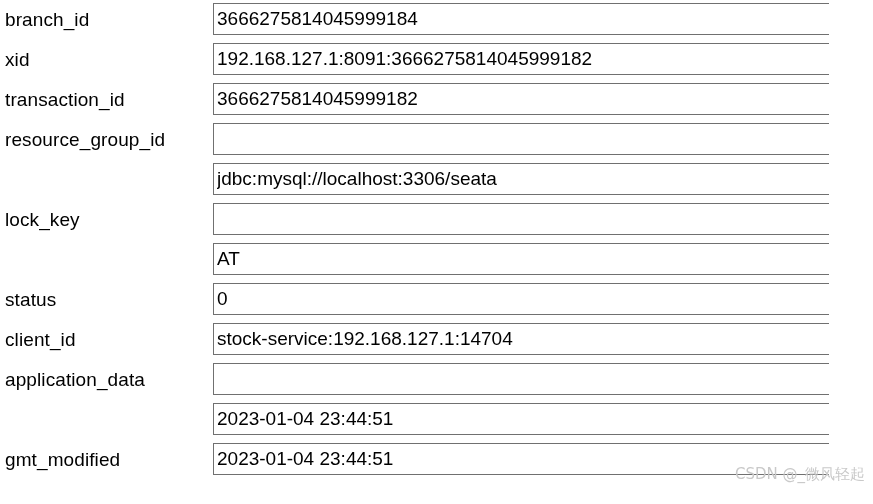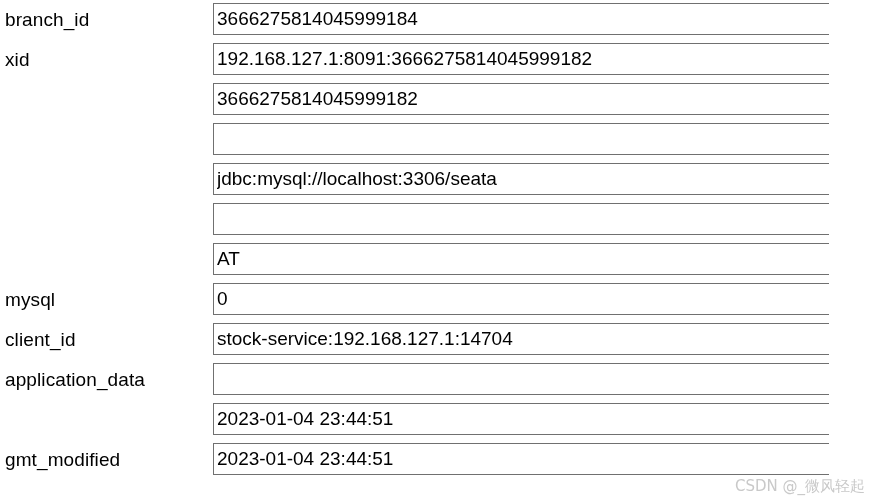--- a/index.html
+++ b/index.html
@@ -50,21 +50,21 @@
     font-family: "Liberation Sans", sans-serif;
     font-size: 19px;
     color: #000000;
     padding: 0 0 0 3px;
     outline: none;
     border-radius: 0;
   }
   .watermark {
     position: absolute;
     right: 8px;
-    bottom: 8px;
+    bottom: 20px;
     font-size: 15px;
     color: #c9c9c9;
     font-family: "DejaVu Sans", sans-serif;
     white-space: nowrap;
     user-select: none;
   }
 </style>
 </head>
 <body>
 
@@ -74,41 +74,44 @@
     <span class="field-label">branch_id</span>
     <input class="field-input" type="text" value="3666275814045999184" style="">
   </div>
 
   <div class="field-row">
     <span class="field-label">xid</span>
     <input class="field-input" type="text" value="192.168.127.1:8091:3666275814045999182" style="">
   </div>
 
   <div class="field-row">
+    <span class="field-label">transaction_id</span>
     <input class="field-input" type="text" value="3666275814045999182" style="">
   </div>
 
   <div class="field-row">
+    <span class="field-label">resource_group_id</span>
     <input class="field-input" type="text" value="" style="">
   </div>
 
   <div class="field-row">
     <input class="field-input" type="text" value="jdbc:mysql://localhost:3306/seata" style="">
   </div>
 
   <div class="field-row">
+    <span class="field-label">lock_key</span>
     <input class="field-input" type="text" value="" style="">
   </div>
 
   <div class="field-row">
     <input class="field-input" type="text" value="AT" style="">
   </div>
 
   <div class="field-row">
-    <span class="field-label">mysql</span>
+    <span class="field-label">status</span>
     <input class="field-input" type="text" value="0" style="">
   </div>
 
   <div class="field-row">
     <span class="field-label">client_id</span>
     <input class="field-input" type="text" value="stock-service:192.168.127.1:14704" style="">
   </div>
 
   <div class="field-row">
     <span class="field-label">application_data</span>

